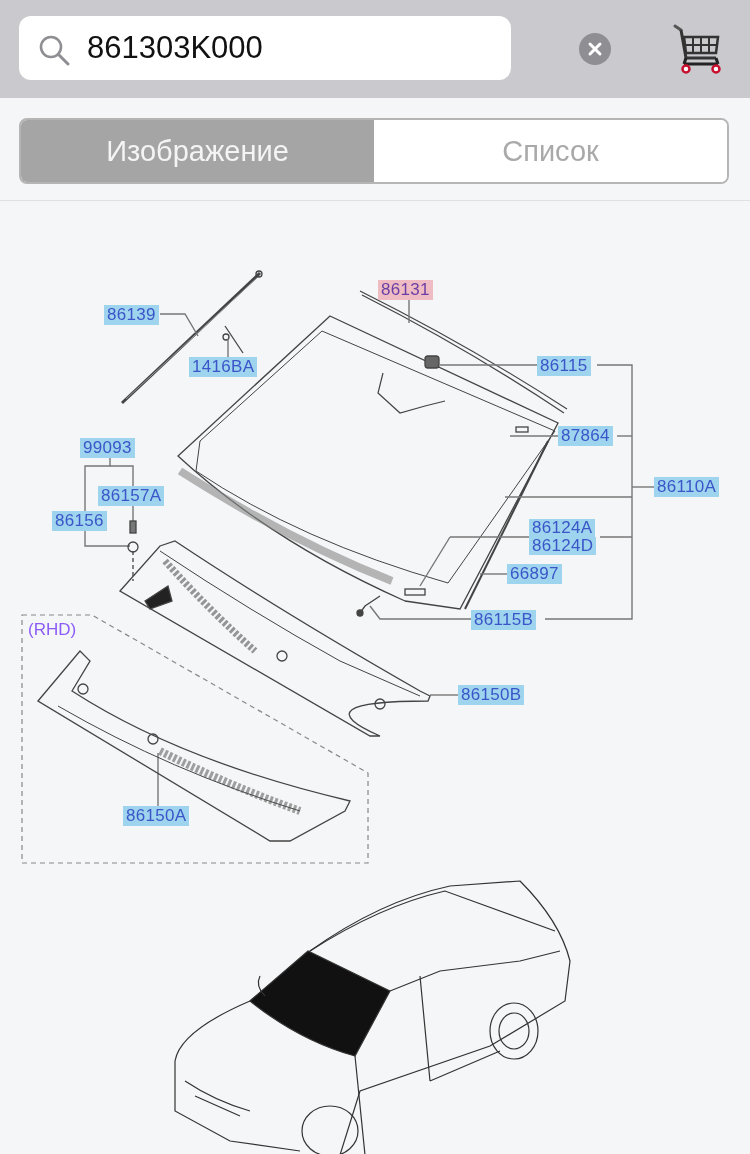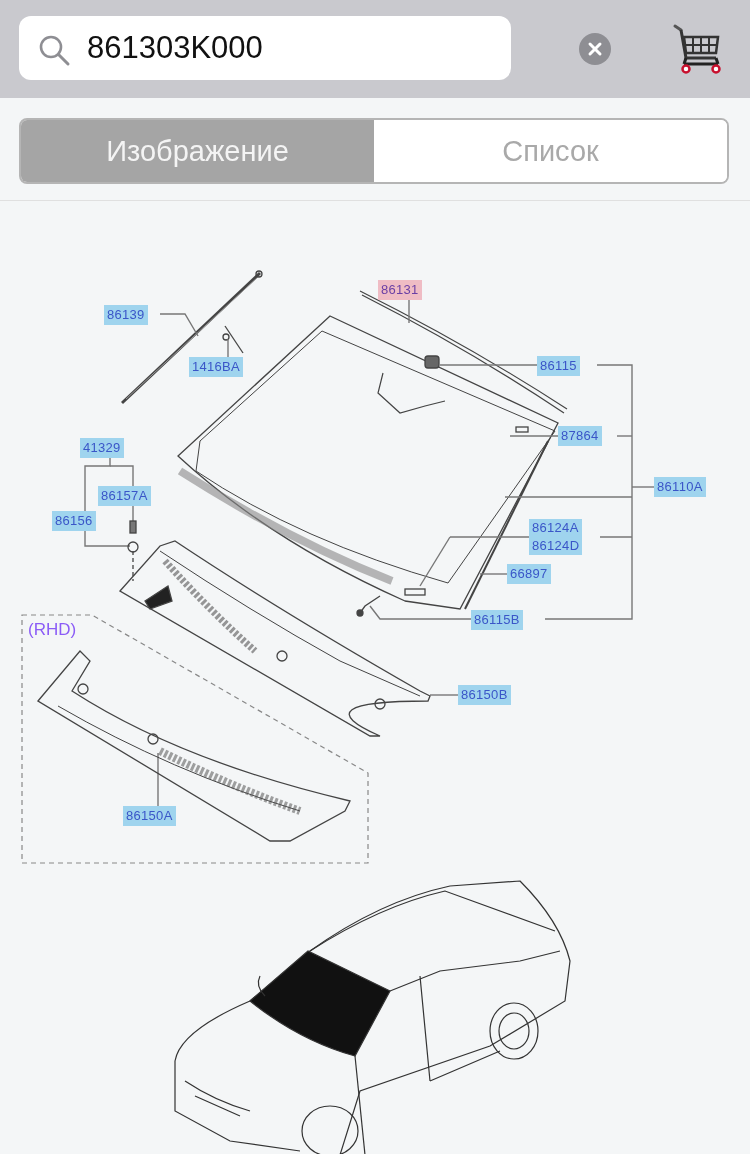--- a/index.html
+++ b/index.html
@@ -9,21 +9,21 @@
   .search .mag { position:absolute; left:18px; top:17px; width:36px; height:36px; }
   .search input { position:absolute; left:68px; top:8px; width:480px; height:48px; border:none; outline:none; background:transparent; font-family:"Liberation Sans", sans-serif; font-size:31px; color:#111; padding:0; }
   .search .clear { position:absolute; left:560px; top:17px; width:32px; height:32px; border-radius:50%; background:#8e8e93; }
   .cart { position:absolute; left:672px; top:22px; width:54px; height:54px; }
   .seg { position:absolute; left:19px; top:118px; width:710px; height:66px; border:2px solid #b5b5b5; border-radius:8px; overflow:hidden; background:#fff; box-sizing:border-box; }
   .seg .tab { position:absolute; top:0; height:100%; width:50%; display:flex; align-items:center; justify-content:center; font-size:29px; }
   .seg .t1 { left:0; background:#a5a5a5; color:#f4f4f4; }
   .seg .t2 { right:0; background:#fff; color:#a9a9a9; border-left:1px solid #b5b5b5; }
   .content { position:absolute; left:0; top:200px; width:750px; height:954px; background:#f4f6f7; border-top:1px solid #e0e0e0; }
   svg.diagram { position:absolute; left:0; top:0; }
-  .lbl { position:absolute; background:#9fd4ee; color:#3a56c8; font-size:13px; line-height:20px; padding:0 3px; letter-spacing:0.3px; }
+  .lbl { position:absolute; background:#9fd4ee; color:#3a56c8; font-size:17px; line-height:20px; padding:0 3px; letter-spacing:0.3px; }
   .lbl.pink { background:#efbcc4; color:#6a3fa5; }
   .rhd { position:absolute; color:#8b5cf6; font-size:17px; }
 </style>
 </head>
 <body>
 
 <div class="topbar">
   <div class="search">
     <svg class="mag" viewBox="0 0 36 36">
       <circle cx="14" cy="14" r="10" fill="none" stroke="#8e8e93" stroke-width="2.6"></circle>
@@ -141,21 +141,21 @@
       <path d="M260 975 Q255 985 265 995"></path>
     </g>
   </svg>
 
   <div class="lbl" style="left:104px;top:104px;">86139</div>
   <div class="lbl" style="left:189px;top:156px;">1416BA</div>
   <div class="lbl pink" style="left:378px;top:79px;">86131</div>
   <div class="lbl" style="left:537px;top:155px;">86115</div>
   <div class="lbl" style="left:558px;top:225px;">87864</div>
   <div class="lbl" style="left:654px;top:276px;">86110A</div>
-  <div class="lbl" style="left:80px;top:237px;">41329</div>
+  <div class="lbl" style="left:80px;top:237px;">99093</div>
   <div class="lbl" style="left:98px;top:285px;">86157A</div>
   <div class="lbl" style="left:52px;top:310px;">86156</div>
   <div class="lbl" style="left:529px;top:318px;line-height:18px;">86124A</div>
   <div class="lbl" style="left:529px;top:336px;line-height:18px;">86124D</div>
   <div class="lbl" style="left:507px;top:363px;">66897</div>
   <div class="lbl" style="left:471px;top:409px;">86115B</div>
   <div class="lbl" style="left:458px;top:484px;">86150B</div>
   <div class="lbl" style="left:123px;top:605px;">86150A</div>
   <div class="rhd" style="left:28px;top:419px;">(RHD)</div>
 </div>

